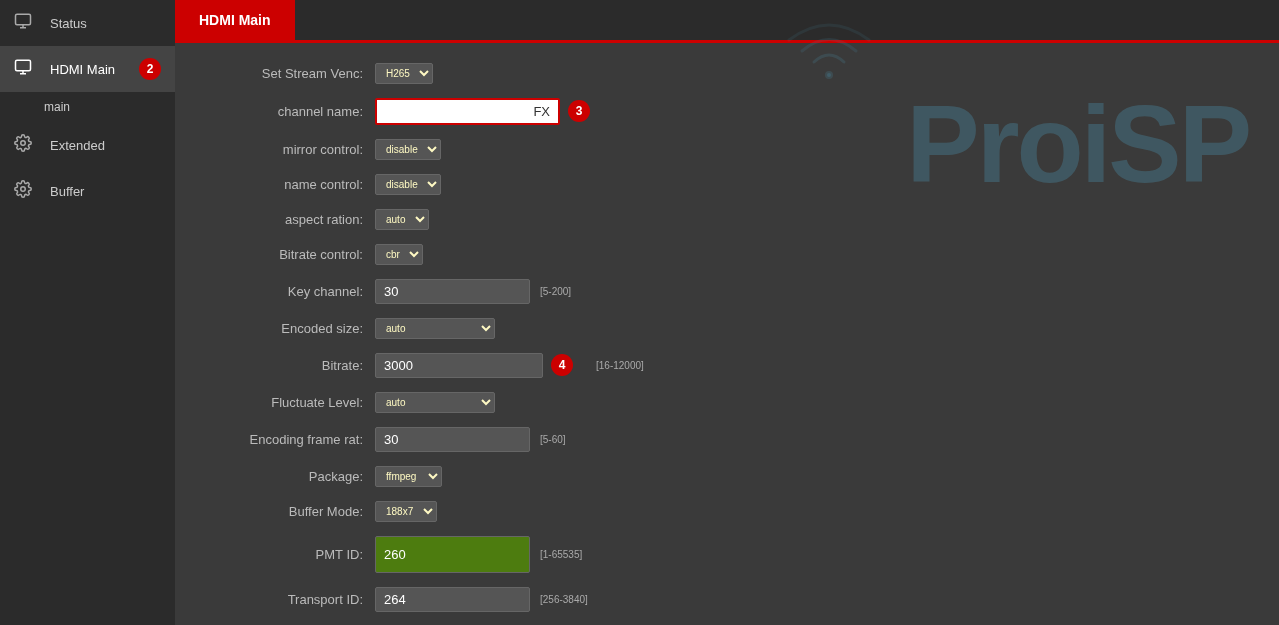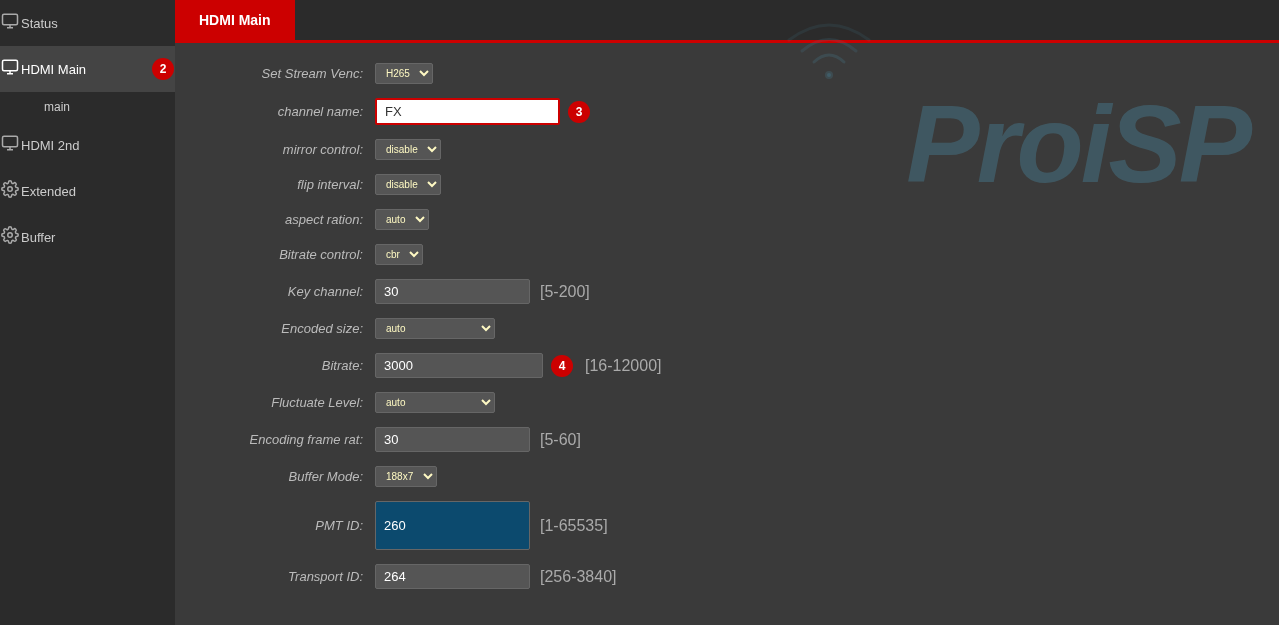--- a/index.html
+++ b/index.html
@@ -3,39 +3,39 @@
   <meta charset="utf-8">
   <style>
     * { box-sizing: border-box; margin: 0; padding: 0; }
     body { font-family: Arial, sans-serif; background: #3a3a3a; color: #ccc; font-size: 13px; width: 1279px; height: 625px; overflow: hidden; display: flex; flex-direction: column; }
 
     
     .main-layout { display: flex; flex: 1; overflow: hidden; }
 
     
     .sidebar { width: 175px; background: #2b2b2b; display: flex; flex-direction: column; flex-shrink: 0; }
-    .sidebar-item { display: flex; align-items: center; gap: 2px; padding: 12px 1px; cursor: pointer; color: #ccc; font-size: 13px; }
+    .sidebar-item { display: flex; align-items: center; gap: 18px; padding: 12px 14px; cursor: pointer; color: #ccc; font-size: 13px; }
     .sidebar-item.active { background: #444; color: #fff; }
     .sidebar-item .icon { font-size: 16px; color: #aaa; }
     .sidebar-sub-item { padding: 8px 28px 8px 44px; color: #ccc; cursor: pointer; font-size: 12px; }
     .badge-circle { width: 22px; height: 22px; background: #cc0000; color: #fff; border-radius: 50%; display: flex; align-items: center; justify-content: center; font-size: 12px; font-weight: bold; margin-left: 4px; }
 
     
     .content-area { flex: 1; display: flex; flex-direction: column; background: #3a3a3a; position: relative; overflow: hidden; }
 
     
     .tab-bar { display: flex; background: #2b2b2b; height: 40px; align-items: flex-end; padding: 0 0 0 0; }
     .tab { padding: 8px 24px; background: #cc0000; color: #fff; font-size: 14px; font-weight: bold; cursor: pointer; height: 40px; display: flex; align-items: center; }
 
     
     .form-area { padding: 20px 40px; overflow-y: auto; position: relative; }
     .form-row { display: flex; align-items: center; margin-bottom: 14px; }
-    .form-label { width: 160px; text-align: right; padding-right: 12px; color: #bbb; font-size: 13px; font-style: italic; }
-    .range-hint { margin-left: 10px; color: #aaa; font-size: 16px; }
-    .channel-name-input { background: #fff; border: 2px solid #cc0000; color: #333; padding: 4px 8px; font-size: 13px; border-radius: 2px; width: 180px; }
+    .form-label { width: 160px; text-align: right; padding-right: 12px; color: #bbb; font-size: 13px; }
+    .range-hint { margin-left: 10px; color: #aaa; font-size: 10px; }
+    .channel-name-input { background: #fff; border: 2px solid #cc0000; color: #333; padding: 4px 8px; font-size: 13px; border-radius: 2px; width: 180px; text-align: right; }
     .badge-inline { width: 22px; height: 22px; background: #cc0000; color: #fff; border-radius: 50%; display: flex; align-items: center; justify-content: center; font-size: 12px; font-weight: bold; margin-left: 8px; }
     .watermark-wifi { position: absolute; right: 390px; top: 10px; pointer-events: none; }
     .watermark-wifi svg { width: 120px; height: 80px; opacity: 0.4; }
 
     select { background: #555; border: 1px solid #666; color: #fef9c3; padding: 3px 6px; font-size: 10px; border-radius: 2px; cursor: pointer; }
     input[type="text"] { background: #fff; border: 1px solid #888; color: #333; padding: 4px 8px; font-size: 13px; border-radius: 2px; }
     input[type="text"].dark-input { background: #555; border: 1px solid #666; color: #fff; }
   </style>
 </head>
 <body>
@@ -59,30 +59,20 @@
             <rect x="2" y="3" width="20" height="14" rx="2"></rect>
             <line x1="8" y1="21" x2="16" y2="21"></line>
             <line x1="12" y1="17" x2="12" y2="21"></line>
           </svg>
       </span>
       <span>HDMI Main</span>
       <div class="badge-circle" style="margin-left:auto;">2</div>
     </div>
     <div class="sidebar-sub-item">
       <span>main</span>
-    </div>
-    <div class="sidebar-item">
-      <span class="icon">
-        <svg width="18" height="18" viewBox="0 0 24 24" fill="none" stroke="#aaa" stroke-width="2">
-            <rect x="2" y="3" width="20" height="14" rx="2"></rect>
-            <line x1="8" y1="21" x2="16" y2="21"></line>
-            <line x1="12" y1="17" x2="12" y2="21"></line>
-          </svg>
-      </span>
-      <span>HDMI 2nd</span>
     </div>
     <div class="sidebar-item">
       <span class="icon">
         <svg width="18" height="18" viewBox="0 0 24 24" fill="none" stroke="#aaa" stroke-width="2">
             <circle cx="12" cy="12" r="3"></circle>
             <path d="M19.4 15a1.65 1.65 0 0 0 .33 1.82l.06.06a2 2 0 0 1-2.83 2.83l-.06-.06a1.65 1.65 0 0 0-1.82-.33 1.65 1.65 0 0 0-1 1.51V21a2 2 0 0 1-4 0v-.09A1.65 1.65 0 0 0 9 19.4a1.65 1.65 0 0 0-1.82.33l-.06.06a2 2 0 0 1-2.83-2.83l.06-.06A1.65 1.65 0 0 0 4.68 15a1.65 1.65 0 0 0-1.51-1H3a2 2 0 0 1 0-4h.09A1.65 1.65 0 0 0 4.6 9a1.65 1.65 0 0 0-.33-1.82l-.06-.06a2 2 0 0 1 2.83-2.83l.06.06A1.65 1.65 0 0 0 9 4.68a1.65 1.65 0 0 0 1-1.51V3a2 2 0 0 1 4 0v.09a1.65 1.65 0 0 0 1 1.51 1.65 1.65 0 0 0 1.82-.33l.06-.06a2 2 0 0 1 2.83 2.83l-.06.06A1.65 1.65 0 0 0 19.4 9a1.65 1.65 0 0 0 1.51 1H21a2 2 0 0 1 0 4h-.09a1.65 1.65 0 0 0-1.51 1z"></path>
           </svg>
       </span>
       <span>Extended</span>
     </div>
@@ -111,21 +101,21 @@
     <div class="watermark-wifi">
       <svg viewBox="0 0 120 80" fill="none">
         <path d="M60 65 Q60 65 60 65" stroke="#4a8faa" stroke-width="4" stroke-linecap="round"></path>
         <circle cx="60" cy="65" r="4" fill="#4a8faa" opacity="0.5"></circle>
         <path d="M45 52 Q60 38 75 52" stroke="#4a8faa" stroke-width="3" fill="none" stroke-linecap="round" opacity="0.5"></path>
         <path d="M33 41 Q60 18 87 41" stroke="#4a8faa" stroke-width="3" fill="none" stroke-linecap="round" opacity="0.4"></path>
         <path d="M20 30 Q60 0 100 30" stroke="#4a8faa" stroke-width="3" fill="none" stroke-linecap="round" opacity="0.3"></path>
       </svg>
     </div>
 
-    <div style="position:absolute; right:30px; top:80px; color:#4a8faa; opacity:0.35; font-size:110px; font-weight:bold; font-style:italic; pointer-events:none; user-select:none; letter-spacing:-3px; font-family:'Arial Black',Arial,sans-serif;">
+    <div style="position:absolute; right:30px; top:80px; color:#4a8faa; opacity:0.35; font-size:110px; font-weight:bold; pointer-events:none; user-select:none; letter-spacing:-3px; font-family:'Arial Black',Arial,sans-serif;">
       ProiSP
     </div>
 
     <div class="form-area">
 
       <div class="form-row">
         <label class="form-label">Set Stream Venc:</label>
         <select>
           <option>H265</option>
           <option>H264</option>
@@ -140,21 +130,21 @@
 
       <div class="form-row">
         <label class="form-label">mirror control:</label>
         <select>
           <option>disable</option>
           <option>enable</option>
         </select>
       </div>
 
       <div class="form-row">
-        <label class="form-label">flip interval:</label>
+        <label class="form-label">name control:</label>
         <select>
           <option>disable</option>
           <option>enable</option>
         </select>
       </div>
 
       <div class="form-row">
         <label class="form-label">aspect ration:</label>
         <select>
           <option>auto</option>
@@ -183,51 +173,58 @@
           <option>auto</option>
           <option>1920x1080</option>
           <option>1280x720</option>
         </select>
       </div>
 
       <div class="form-row">
         <label class="form-label">Bitrate:</label>
         <input type="text" style="background: rgb(85, 85, 85); border: 1px solid rgb(102, 102, 102); color: rgb(255, 255, 255); padding: 4px 8px; width: 168px;" value="3000">
         <div class="badge-inline">4</div>
-        <span class="range-hint" style="margin-left:3px;padding-left:9px;">[16-12000]</span>
+        <span class="range-hint" style="margin-left:14px;padding-left:9px;">[16-12000]</span>
       </div>
 
       <div class="form-row">
         <label class="form-label">Fluctuate Level:</label>
         <select style="width:120px;">
           <option>auto</option>
           <option>low</option>
           <option>medium</option>
           <option>high</option>
         </select>
       </div>
 
       <div class="form-row">
         <label class="form-label">Encoding frame rat:</label>
         <input type="text" style="background: rgb(85, 85, 85); border: 1px solid rgb(102, 102, 102); color: rgb(255, 255, 255); padding: 4px 8px; width: 155px;" value="30">
         <span class="range-hint">[5-60]</span>
       </div>
 
+      <div class="form-row">
+        <label class="form-label">Package:</label>
+        <select>
+          <option>ffmpeg</option>
+          <option>mpegts</option>
+        </select>
+      </div>
 
       <div class="form-row">
         <label class="form-label">Buffer Mode:</label>
         <select>
           <option>188x7</option>
           <option>188x4</option>
         </select>
       </div>
 
       <div class="form-row">
         <label class="form-label">PMT ID:</label>
-        <input type="text" style="background: #0c4a6e; border: 1px solid rgb(102, 102, 102); color: rgb(255, 255, 255); padding: 16px 8px; width: 155px;" value="260">
+        <input type="text" style="background: #4d7c0f; border: 1px solid rgb(102, 102, 102); color: rgb(255, 255, 255); padding: 10px 8px; width: 155px;" value="260">
         <span class="range-hint">[1-65535]</span>
       </div>
 
       <div class="form-row">
         <label class="form-label">Transport ID:</label>
         <input type="text" style="background: rgb(85, 85, 85); border: 1px solid rgb(102, 102, 102); color: rgb(255, 255, 255); padding: 4px 8px; width: 155px;" value="264">
         <span class="range-hint">[256-3840]</span>
       </div>
 
     </div>

